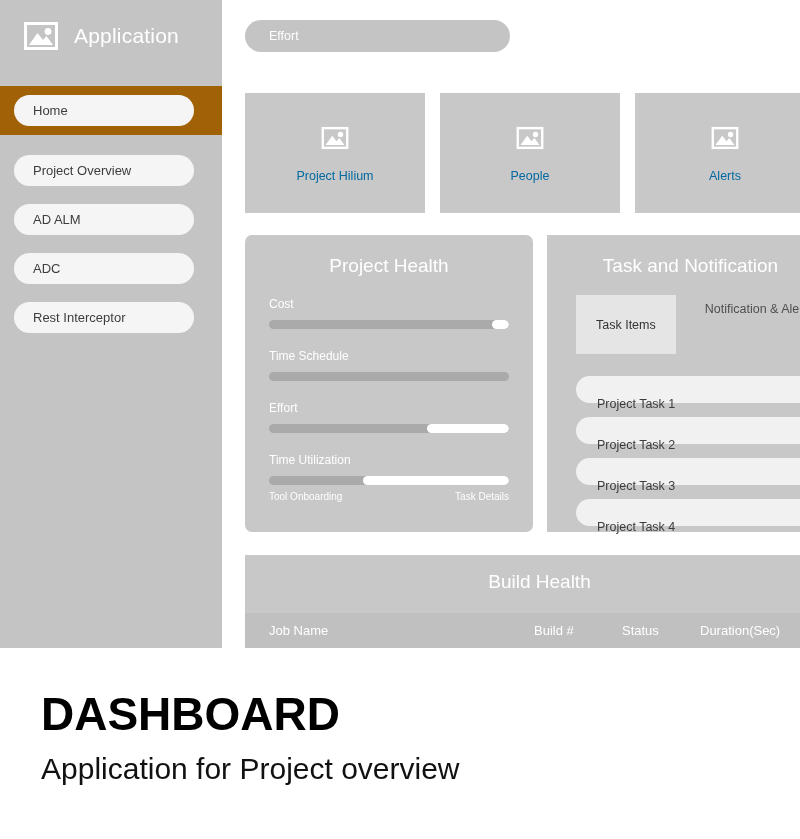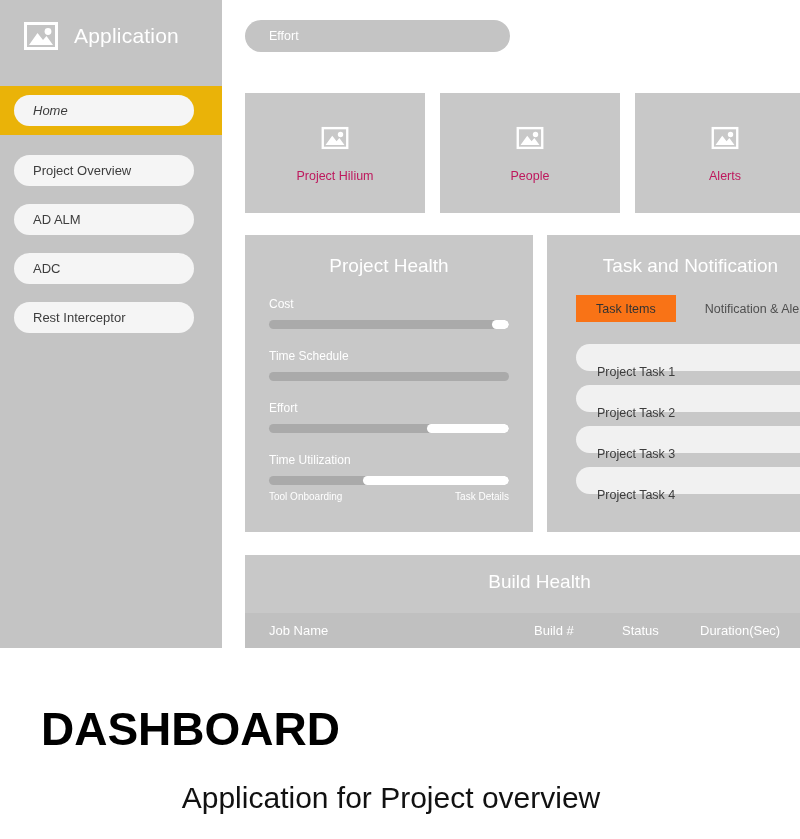--- a/index.html
+++ b/index.html
@@ -70,21 +70,21 @@
     width: 222px;
     bottom: 0;
   }
   .nav-row {
     position: relative;
     height: 49px;
     display: flex;
     align-items: center;
     background: transparent;
   }
-  .nav-row.active { background: #eab308; font-style: italic; }
+  .nav-row.active { background: #a16207; }
   .nav-pill {
     margin-left: 14px;
     margin-right: 14px;
     width: 180px;
     height: 31px;
     border-radius: 16px;
     background: #f5f5f5;
     display: flex;
     align-items: center;
     box-sizing: border-box;
@@ -142,31 +142,32 @@
     background: #c8c8c8;
     display: flex;
     flex-direction: column;
     align-items: center;
     justify-content: center;
   }
   .tile-icon { width: 30px; height: 30px; }
   .tile-label {
     margin-top: 16px;
     font-size: 12.5px;
-    color: #be185d;
+    color: #0369a1;
   }
 
   
   .panel-health {
     position: absolute;
     left: 23px;
     top: 235px;
     width: 288px;
     height: 297px;
     background: #c8c8c8;
+    border-radius: 7px;
   }
   .panel-tasks {
     position: absolute;
     left: 325px;
     top: 235px;
     width: 287px;
     height: 297px;
     background: #c8c8c8;
   }
   .panel-title {
@@ -226,23 +227,23 @@
   }
   .tab {
     height: 27px;
     display: flex;
     align-items: center;
     justify-content: center;
     font-size: 12.5px;
     white-space: nowrap;
   }
   .tab.active {
-    background: #f97316;
+    background: #e5e5e5;
     color: #333333;
-    padding: 0 20px;
+    padding: 16px 20px;
   }
   .tab.inactive {
     background: transparent;
     color: #4f4f4f;
     padding: 0 20px;
     margin-left: 9px;
   }
   .task-list { margin-top: 22px; padding-left: 29px; }
   .task-item {
     height: 27px;
@@ -296,37 +297,36 @@
   }
   .col-job { flex: 0 0 265px; }
   .col-build { flex: 0 0 88px; }
   .col-status { flex: 0 0 78px; }
   .col-duration { flex: 0 0 auto; }
 
   
   .caption {
     position: absolute;
     left: 41px;
-    top: 705px;
+    top: 690px;
     width: 700px;
   }
   .caption-title {
     font-size: 46px;
     font-weight: 700;
     color: #000000;
     letter-spacing: 0px;
     line-height: 1.08;
   }
   .caption-sub {
-    margin-top: 26px;
+    margin-top: 12px;
     font-size: 30px;
     font-weight: 400;
     color: #111111;
     line-height: 1.1;
-    text-align: center;
   }
 </style>
 </head>
 <body>
 
 <div class="app-shot">
 
   <div class="sidebar">
 
     <div class="brand">

